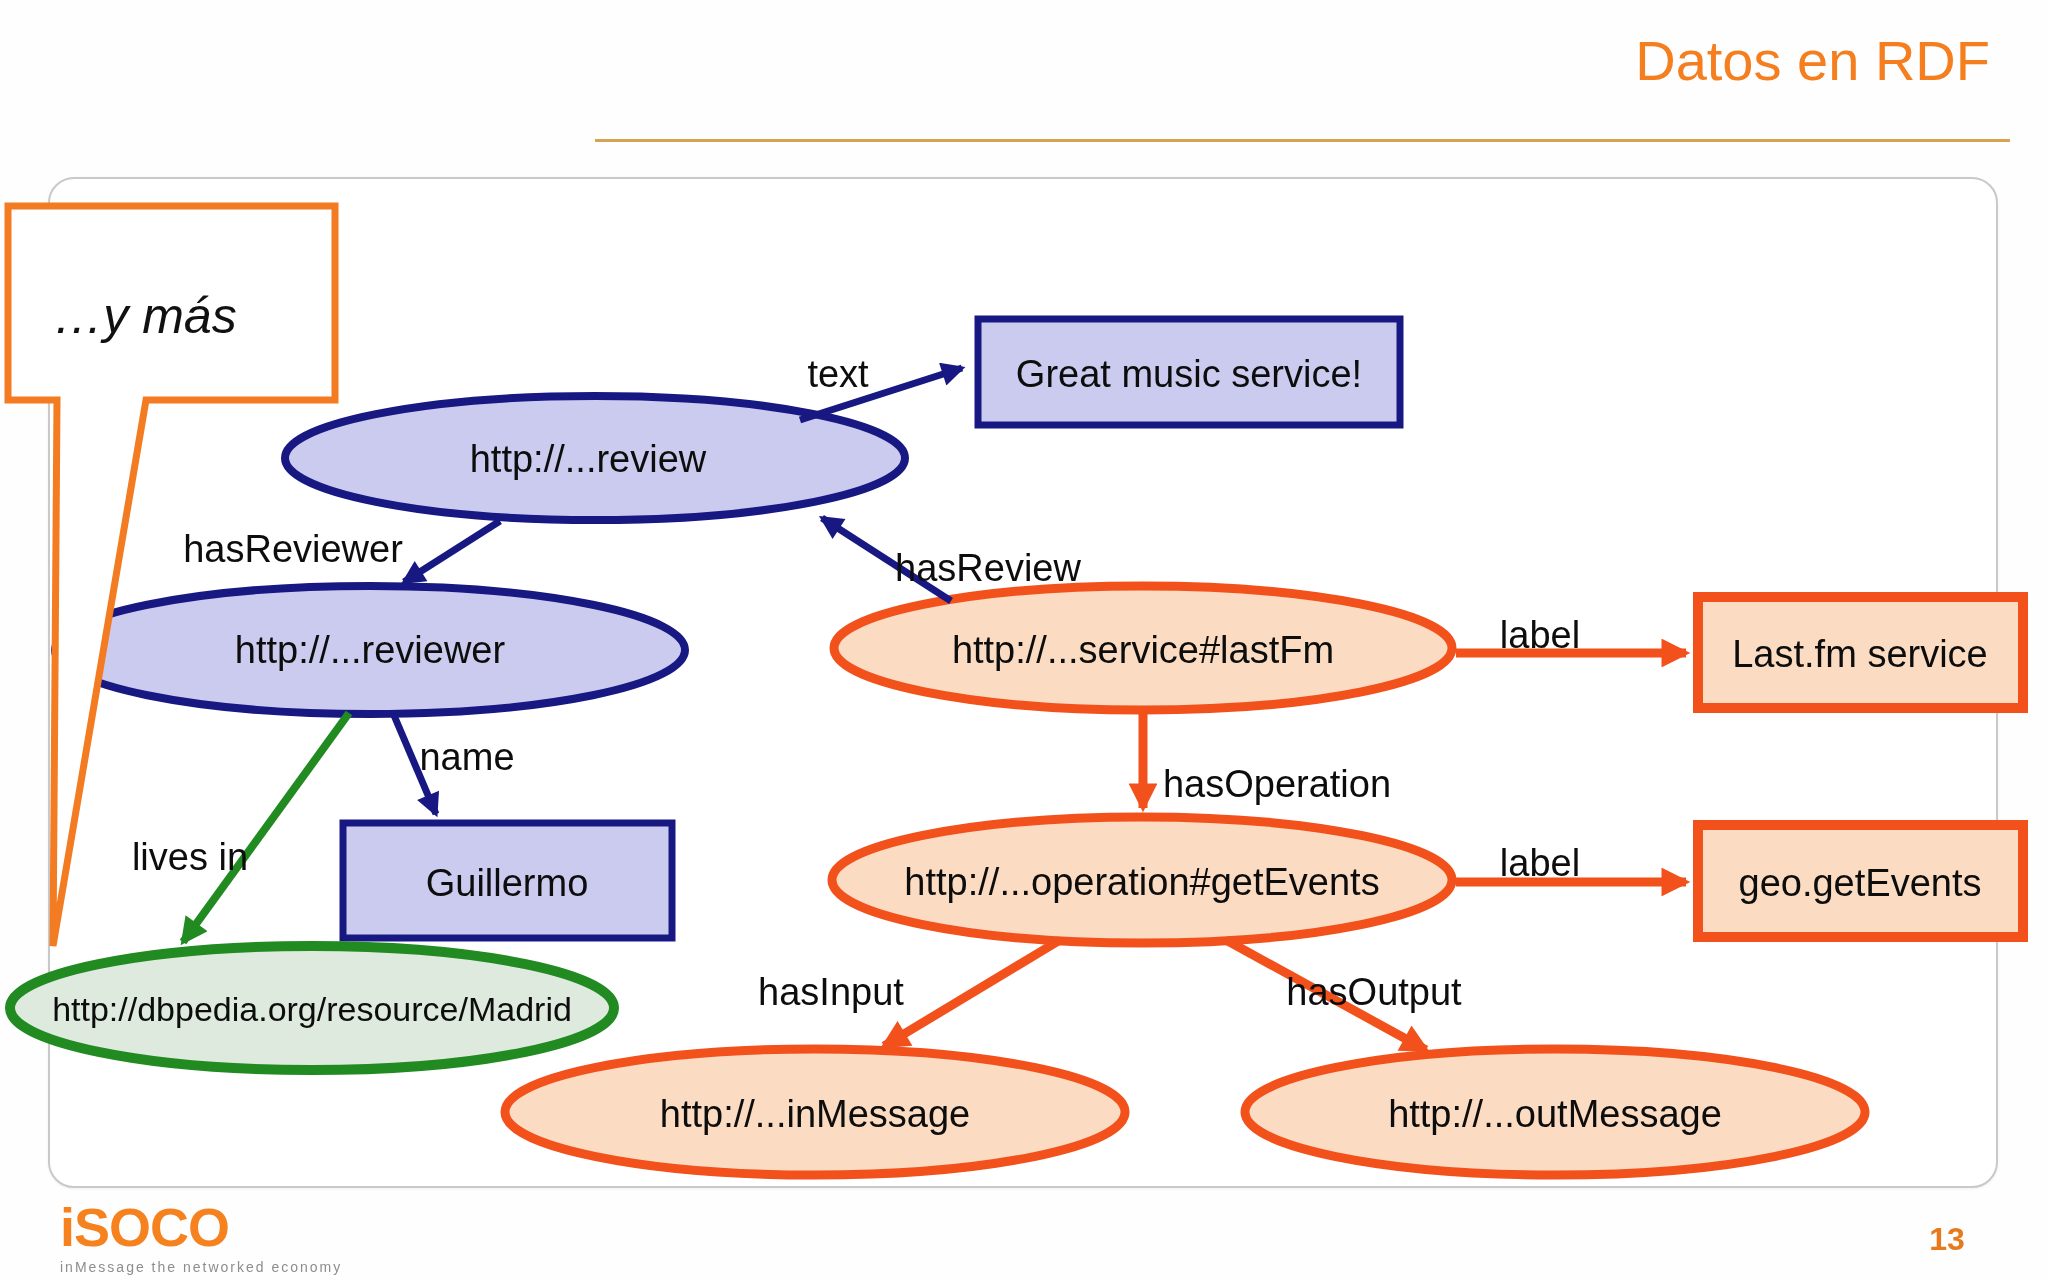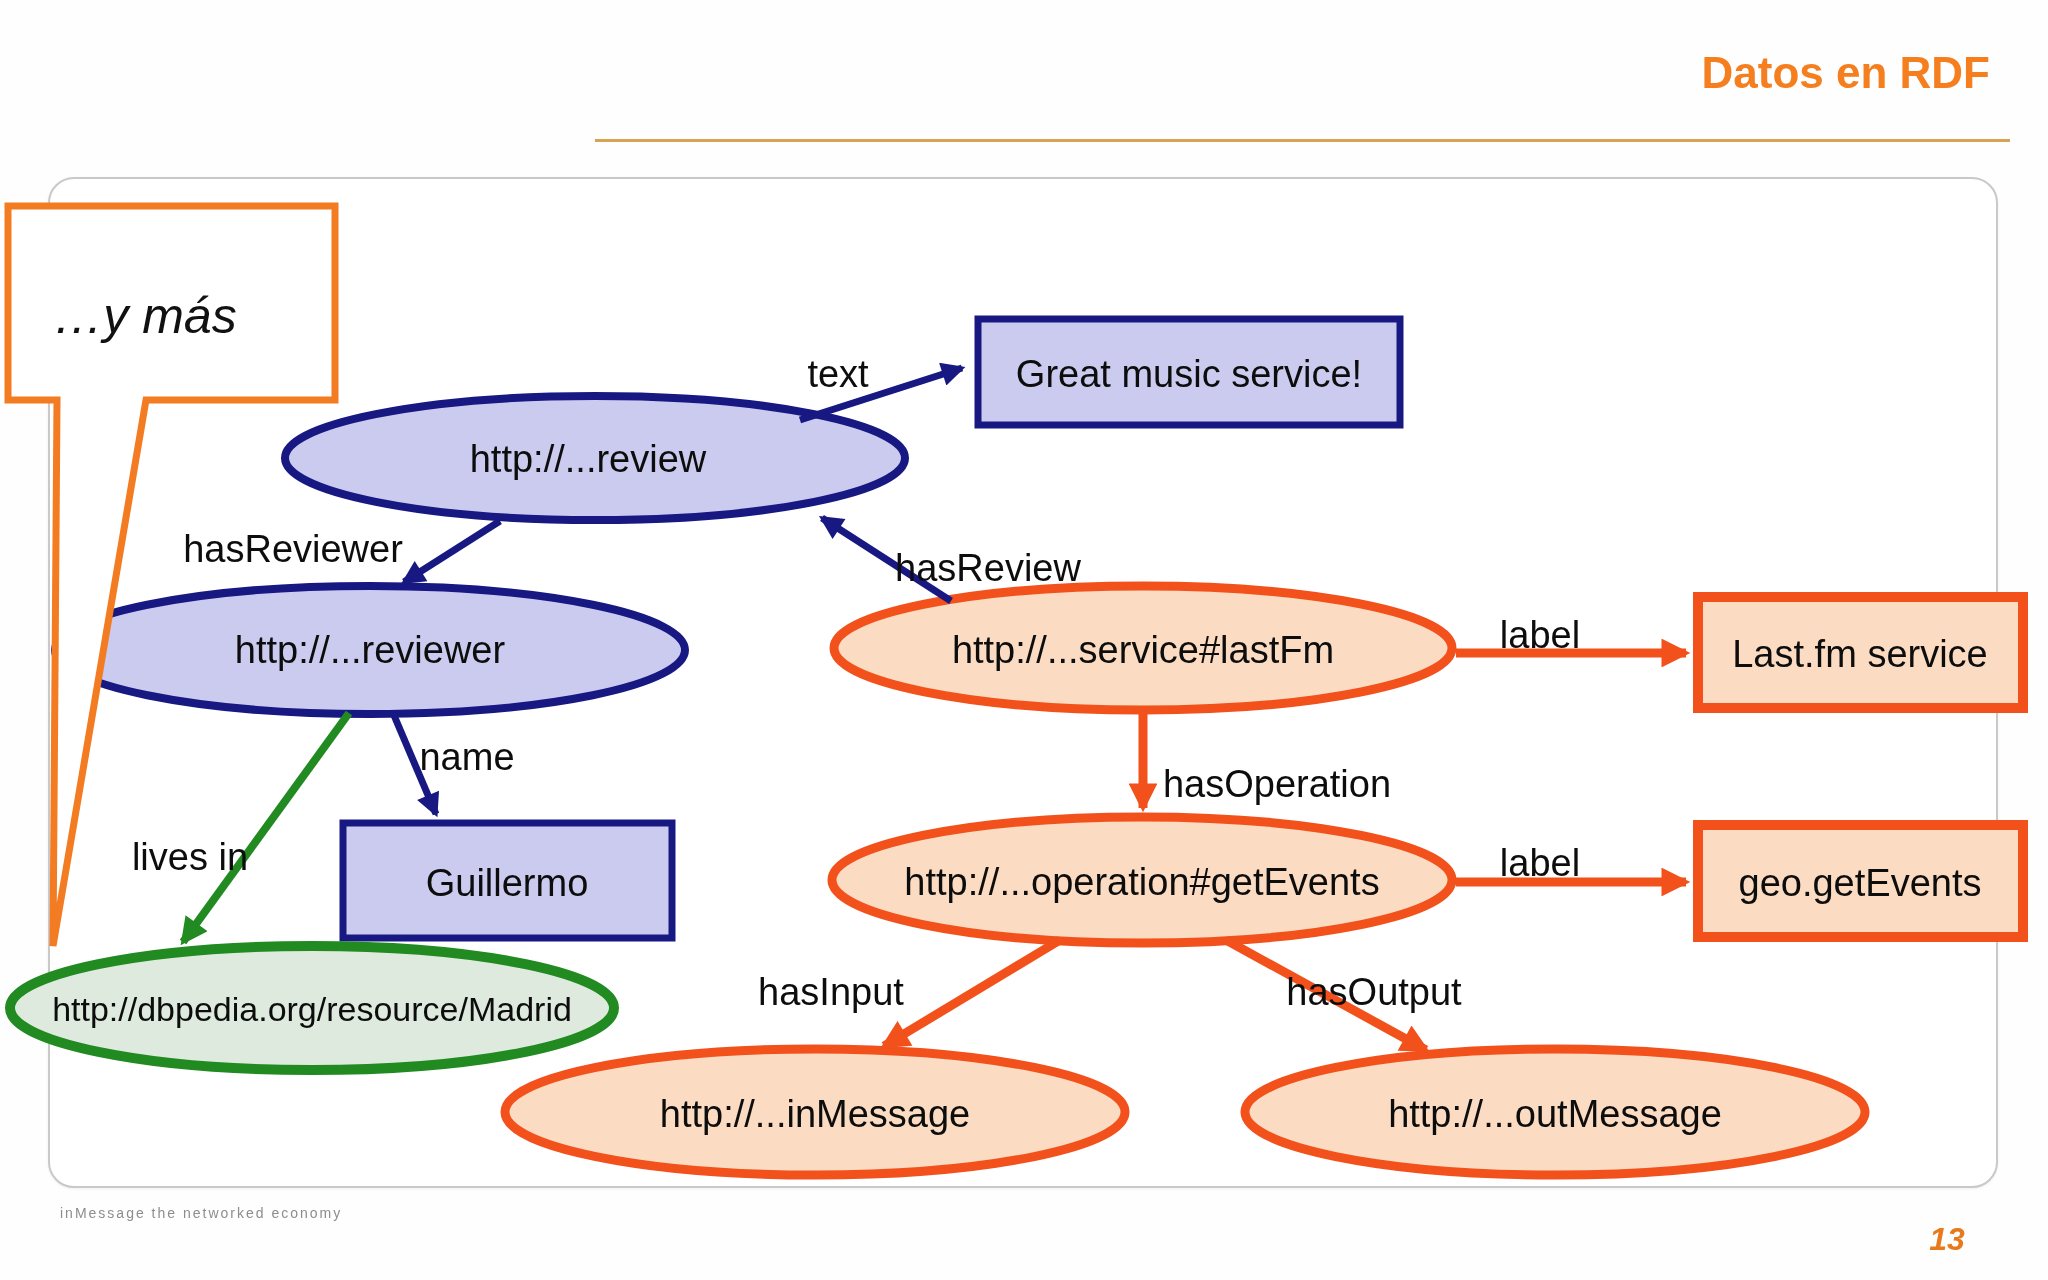--- a/index.html
+++ b/index.html
@@ -4,22 +4,22 @@
 <style>
   html,body{margin:0;padding:0;background:#ffffff;}
   .slide{
     position:relative;
     width:2048px;height:1280px;
     background:#fefefe;
     font-family:"Liberation Sans", sans-serif;
     overflow:hidden;
   }
   .title{
-    position:absolute;top:48px;right:58px;
-    font-size:44px;font-weight:bold;color:#f57e1f;
+    position:absolute;top:28px;right:58px;
+    font-size:56px;font-weight:normal;color:#f57e1f;
     letter-spacing:0px;
   }
   .title-rule{
     position:absolute;left:595px;top:139px;width:1415px;height:3px;
     background:#d8a254;
   }
   .content-box{
     position:absolute;left:48px;top:177px;width:1950px;height:1011px;
     background:#ffffff;border:2px solid #c9c9c9;border-radius:26px;
     box-sizing:border-box;
@@ -36,21 +36,21 @@
   }
   .logo{position:absolute;left:60px;top:1200px;line-height:1;}
   .logo-word{
     font-size:54px;font-weight:bold;color:#f5821f;letter-spacing:-1px;
   }
   .logo-tag{
     margin-top:6px;font-size:14px;color:#8d8d8d;letter-spacing:2px;
   }
   .page-num{
     position:absolute;left:1922px;top:1221px;width:50px;text-align:center;
-    font-size:32px;font-weight:bold;color:#e87a1e;font-style:italic;
+    font-size:32px;font-weight:bold;color:#e87a1e;
   }
 </style>
 </head>
 <body>
 
 <div class="slide">
 
   <div class="title">Datos en RDF</div>
   <div class="title-rule"></div>
   <div class="content-box"></div>
@@ -114,17 +114,18 @@
     <text class="elabel" x="1277" y="797" text-anchor="middle">hasOperation</text>
     <text class="elabel" x="1540" y="876" text-anchor="middle">label</text>
     <text class="elabel" x="831" y="1005" text-anchor="middle">hasInput</text>
     <text class="elabel" x="1374" y="1005" text-anchor="middle">hasOutput</text>
 
     <path d="M8,206 L335,206 L335,400 L146,400 L53,946 L57,400 L8,400 Z" fill="#ffffff" stroke="#f37b21" stroke-width="7" stroke-linejoin="miter"></path>
     <text class="callout-text" x="145" y="333" text-anchor="middle">…y más</text>
   </svg>
 
   <div class="logo">
+    <div class="logo-word">iSOCO</div>
     <div class="logo-tag">inMessage the networked economy</div>
   </div>
 
   <div class="page-num">13</div>
 </div>
 
 </body></html>

